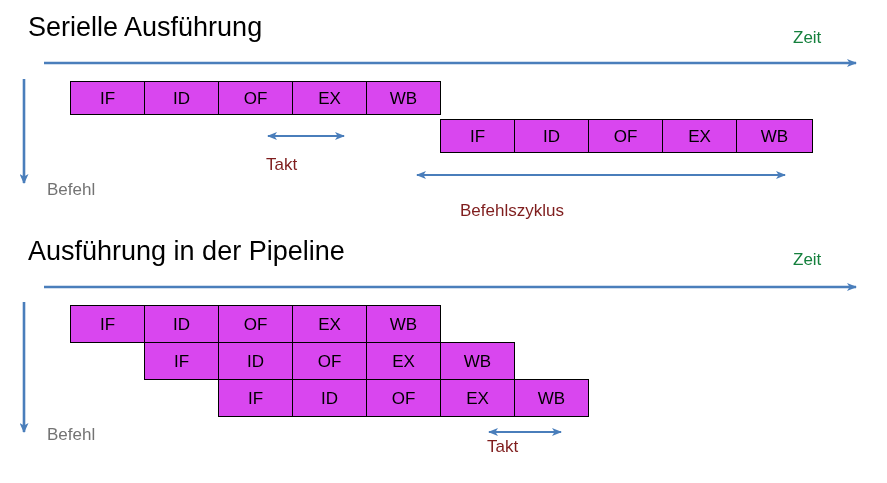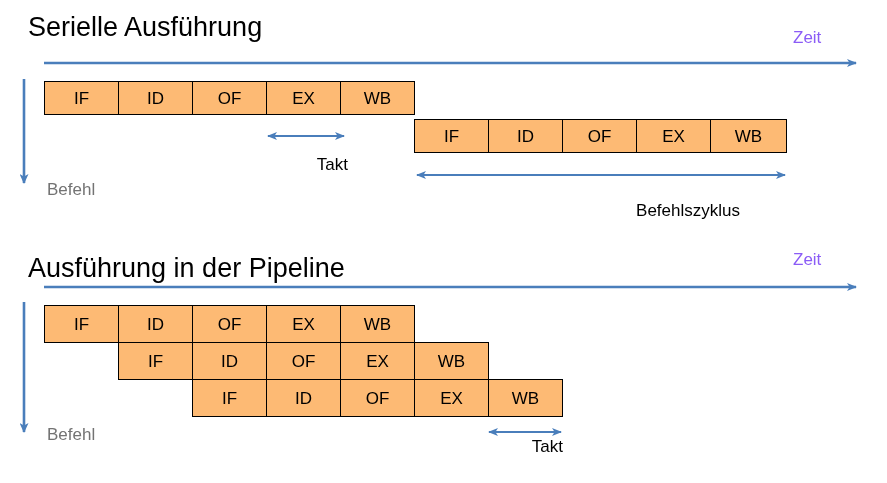--- a/index.html
+++ b/index.html
@@ -28,50 +28,51 @@
     font-weight: 400;
     color: #000;
     white-space: nowrap;
     letter-spacing: 0px;
   }
 
   .axis-label {
     position: absolute;
     font-size: 17px;
     white-space: nowrap;
-    color: #8b5cf6;
+    color: #15803d;
   }
 
   .side-label {
     position: absolute;
     font-size: 17px;
     white-space: nowrap;
     color: #737373;
   }
 
   .measure-label {
     position: absolute;
     font-size: 17px;
     white-space: nowrap;
-    color: #000000;
-    text-align: right;
+    color: #7f1d1d;
+    text-align: left;
   }
 
   
   .stage-box {
     position: absolute;
     box-sizing: border-box;
-    background: #fdba74;
+    background: #d946ef;
     border: 1.4px solid #000000;
     display: flex;
     align-items: center;
     justify-content: center;
     font-size: 17px;
     color: #000;
     line-height: 1;
+    margin-left: 26px;
   }
 
   
   svg.arrows {
     position: absolute;
     left: 0;
     top: 0;
     width: 887px;
     height: 483px;
     overflow: visible;
@@ -103,21 +104,21 @@
     <div class="stage-box" style="left:636px; top:119px; width:75px; height:34px;">EX</div>
     <div class="stage-box" style="left:710px; top:119px; width:77px; height:34px;">WB</div>
 
     <div class="measure-label" style="left:266px; top:155px; width:82px;">Takt</div>
 
     <div class="measure-label" style="left:460px; top:201px; width:280px;">Befehlszyklus</div>
   </div>
 
   <div class="section">
 
-    <div class="title" style="left:28px; top:253px;">Ausführung in der Pipeline</div>
+    <div class="title" style="left:28px; top:236px;">Ausführung in der Pipeline</div>
 
     <div class="axis-label" style="left:793px; top:250px;">Zeit</div>
 
     <div class="side-label" style="left:47px; top:425px;">Befehl</div>
 
     <div class="stage-box" style="left:44px;  top:305px; width:75px; height:38px;">IF</div>
     <div class="stage-box" style="left:118px; top:305px; width:75px; height:38px;">ID</div>
     <div class="stage-box" style="left:192px; top:305px; width:75px; height:38px;">OF</div>
     <div class="stage-box" style="left:266px; top:305px; width:75px; height:38px;">EX</div>
     <div class="stage-box" style="left:340px; top:305px; width:75px; height:38px;">WB</div>

